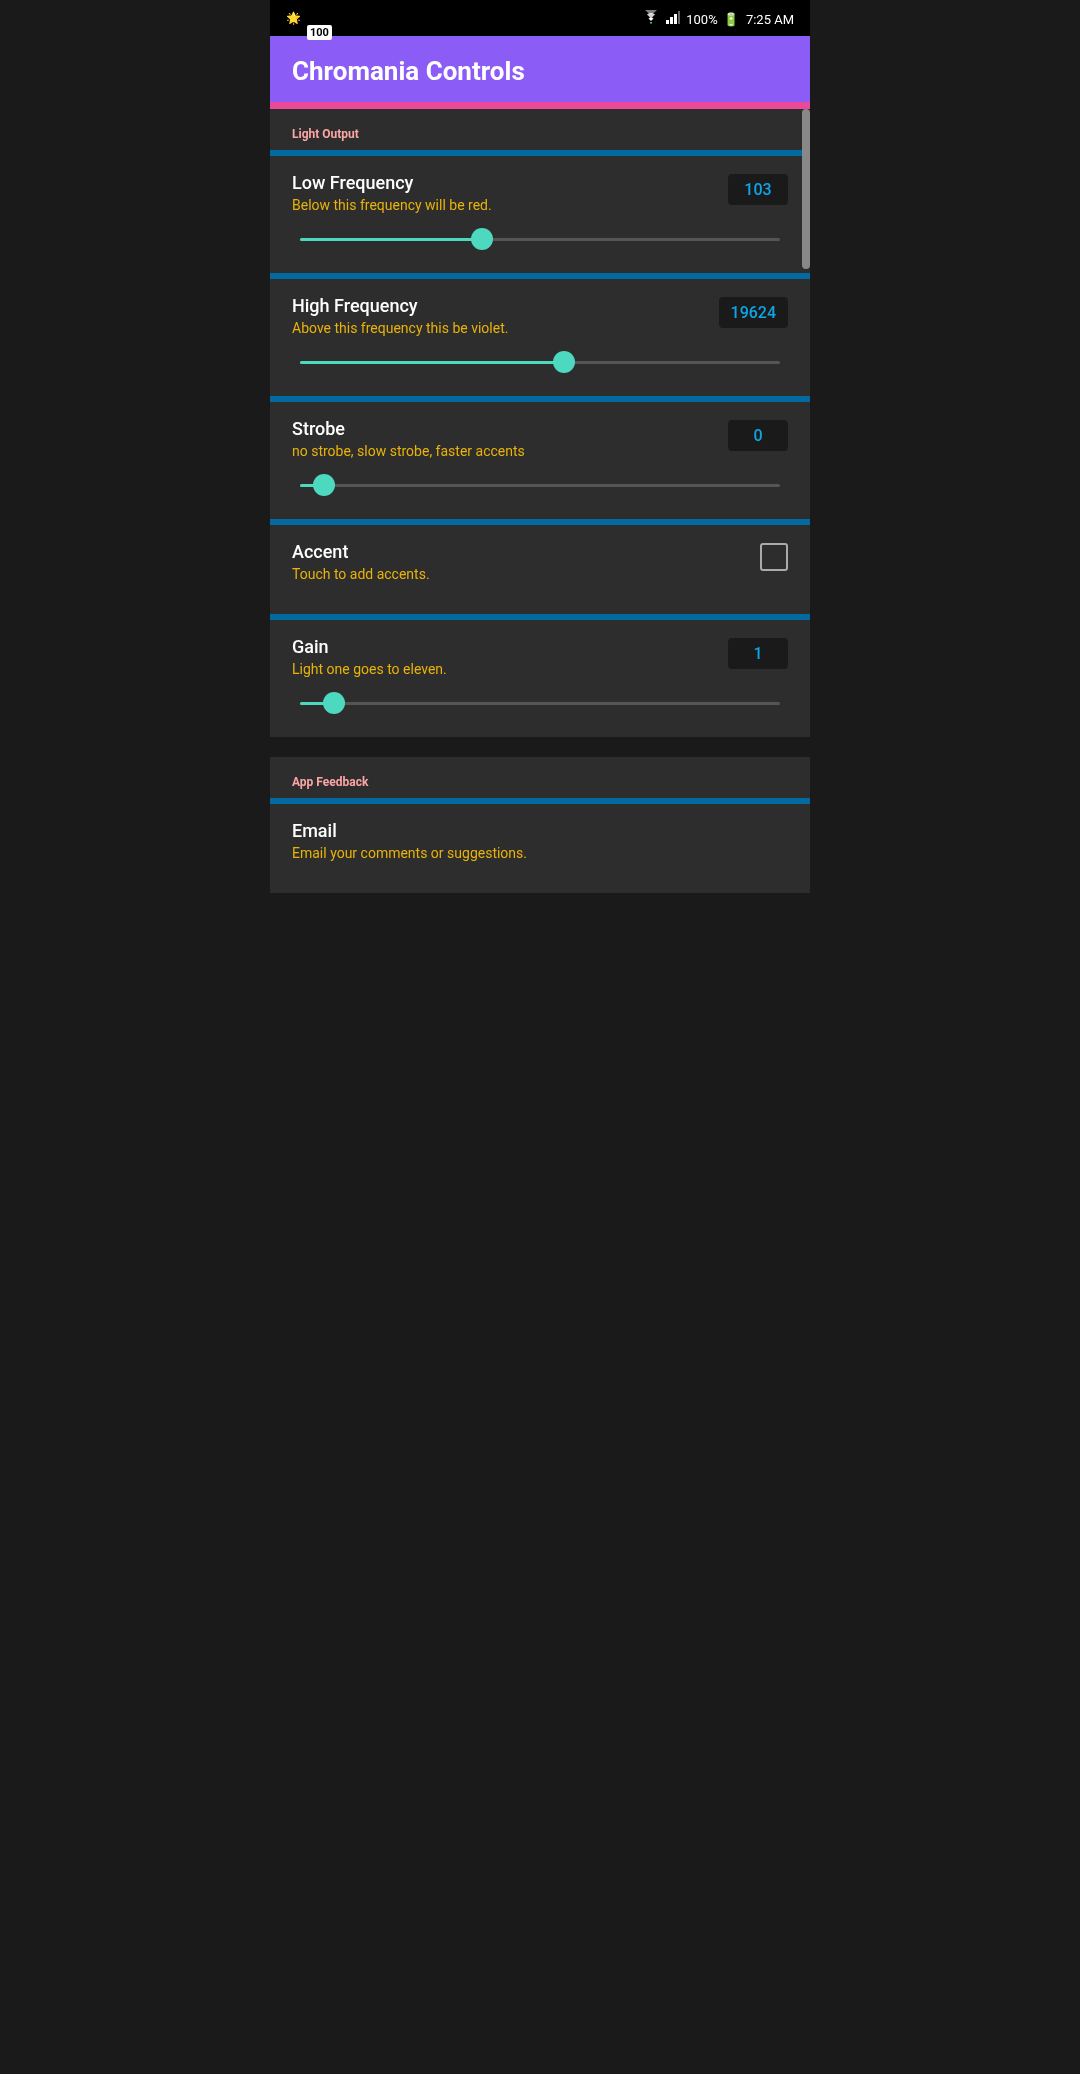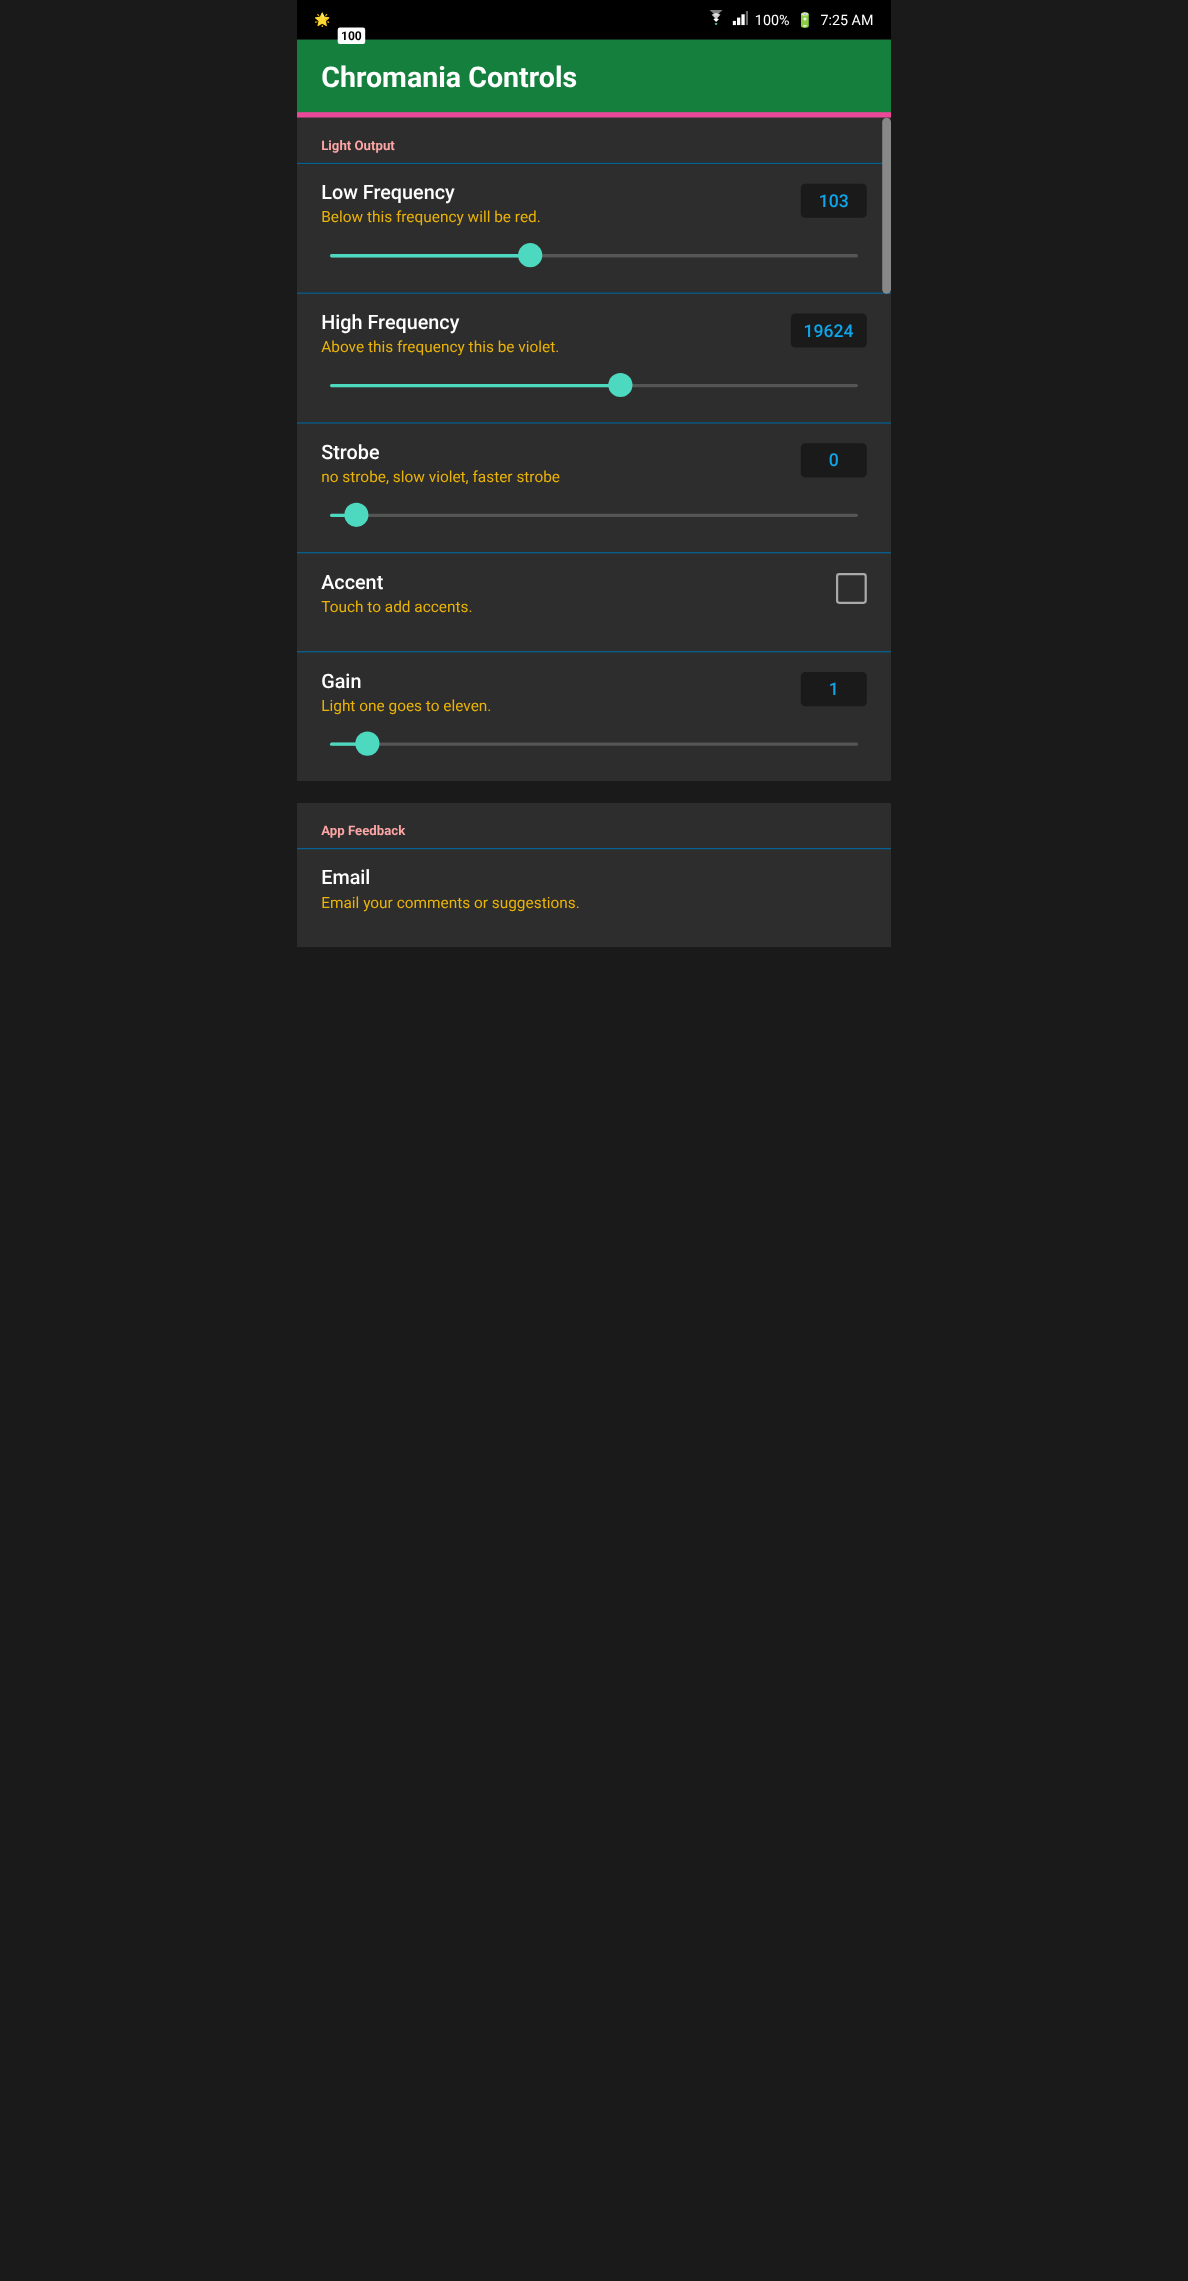--- a/index.html
+++ b/index.html
@@ -43,23 +43,23 @@
       font-size: 13px;
       color: #ffffff;
     }
 
     .status-icon {
       font-size: 12px;
     }
 
     
     .app-header {
-      background-color: #15803d;
+      background-color: #8b5cf6;
       padding: 20px 22px 16px 22px;
-      border-bottom: 5px solid #ec4899;
+      border-bottom: 7px solid #ec4899;
     }
 
     .app-title {
       font-size: 26px;
       font-weight: bold;
       color: #ffffff;
     }
 
     
     .content-wrapper {
@@ -85,21 +85,21 @@
     .section-title {
       font-size: 12px;
       font-weight: 700;
       color: #fca5a5;
     }
 
     
     .settings-row {
       background-color: #2d2d2d;
       padding: 16px 22px 20px 22px;
-      border-top: 1px solid #0369a1;
+      border-top: 6px solid #0369a1;
     }
 
     .settings-row-content {
       display: flex;
       align-items: flex-start;
       justify-content: space-between;
       margin-bottom: 12px;
     }
 
     .settings-row-text {
@@ -257,21 +257,21 @@
         <div class="slider-fill" style="width: 55%;"></div>
         <div class="slider-thumb" style="left: 55%;"></div>
       </div>
     </div>
   </div>
 
   <div class="settings-row">
     <div class="settings-row-content">
       <div class="settings-row-text">
         <div class="settings-label">Strobe</div>
-        <div class="settings-description">no strobe, slow violet, faster strobe</div>
+        <div class="settings-description">no strobe, slow strobe, faster accents</div>
       </div>
       <div class="value-badge">0</div>
     </div>
     <div class="slider-container">
       <div class="slider-track">
         <div class="slider-fill" style="width: 5%;"></div>
         <div class="slider-thumb" style="left: 5%;"></div>
       </div>
     </div>
   </div>

